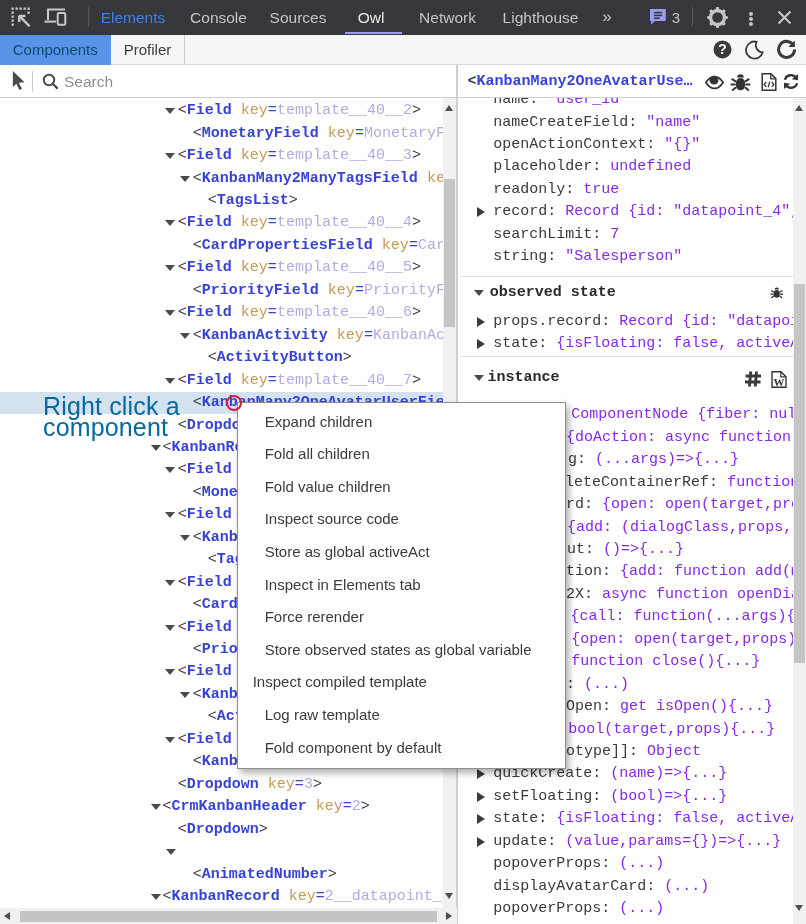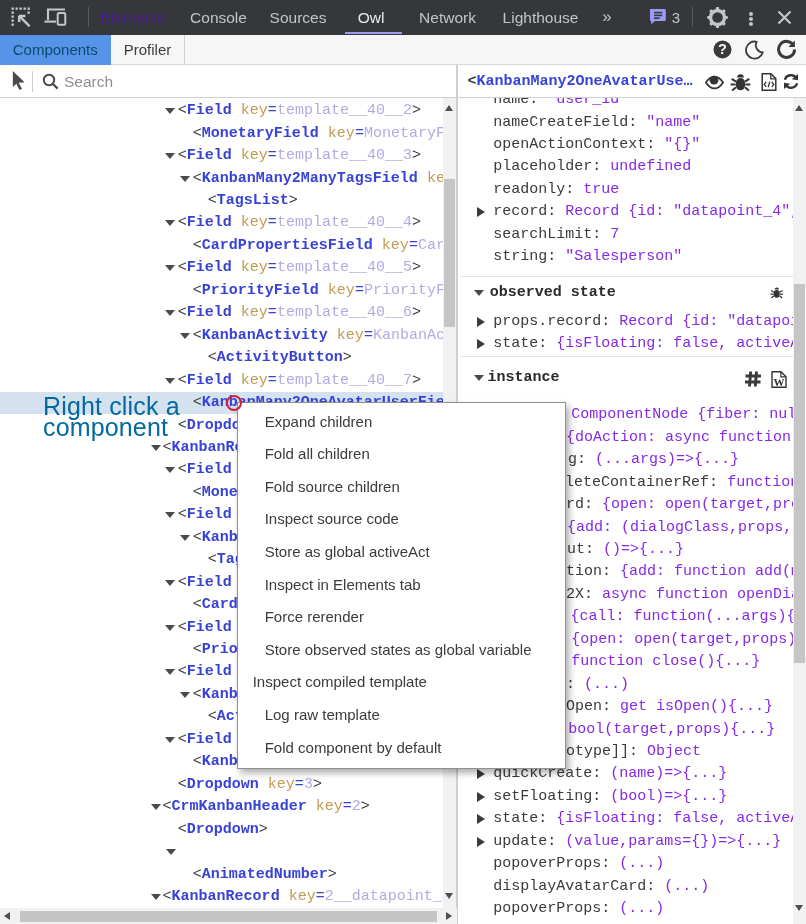--- a/index.html
+++ b/index.html
@@ -32,21 +32,21 @@
     <rect x="16.5" y="4.5" width="2.3" height="2.3" fill="#c4c7cb"></rect>
 <path d="M18.6 19.3 L9 9.7" stroke="#c4c7cb" stroke-width="2.4"></path>
 <path d="M8 8.9 h6.4 M8.2 8.7 v6.4" stroke="#c4c7cb" stroke-width="2.5"></path>
 </svg>
 <svg class="abs" style="left:44px;top:7px" width="23" height="19" viewBox="0 0 23 19">
 <path d="M4 13 V2.5 H21" fill="none" stroke="#c4c7cb" stroke-width="2.1"></path>
 <path d="M0.5 14.6 H12" stroke="#c4c7cb" stroke-width="2.1"></path>
 <rect x="13.7" y="6" width="7.6" height="11.8" rx="1.2" fill="#36373a" stroke="#c4c7cb" stroke-width="2"></rect>
 </svg>
 <div class="abs" style="left:87.5px;top:7px;width:1.5px;height:20px;background:#56585b"></div>
-<div class="abs" style="left:53px;top:0;width:160px;height:22px;line-height:35px;text-align:center;font-size:15.5px;color:#4c1d95">Elements</div>
+<div class="abs" style="left:53px;top:0;width:160px;height:22px;line-height:35px;text-align:center;font-size:15.5px;color:#3b82f6">Elements</div>
 <div class="abs" style="left:138.5px;top:0;width:160px;height:34px;line-height:35px;text-align:center;font-size:15.5px;color:#c2c5c9">Console</div>
 <div class="abs" style="left:218px;top:0;width:160px;height:34px;line-height:35px;text-align:center;font-size:15.5px;color:#c2c5c9">Sources</div>
 <div class="abs" style="left:291px;top:0;width:160px;height:34px;line-height:35px;text-align:center;font-size:15.5px;color:#e9eaec">Owl</div>
 <div class="abs" style="left:367.5px;top:0;width:160px;height:34px;line-height:35px;text-align:center;font-size:15.5px;color:#c2c5c9">Network</div>
 <div class="abs" style="left:460.5px;top:0;width:160px;height:34px;line-height:35px;text-align:center;font-size:15.5px;color:#c2c5c9">Lighthouse</div>
 <div class="abs" style="left:595px;top:0;width:24px;height:34px;line-height:34px;text-align:center;font-size:17px;color:#c2c5c9">»</div>
 <div class="abs" style="left:345px;top:31.5px;width:57px;height:2.5px;background:#9b9bf3"></div>
 <svg class="abs" style="left:650px;top:8px" width="18" height="19" viewBox="0 0 18 19">
 <path d="M1.5 1 h13 a1.3 1.3 0 0 1 1.3 1.3 v9.4 a1.3 1.3 0 0 1 -1.3 1.3 h-9.5 l-3.8 3.6 v-3.6 h-0.5 a1.3 1.3 0 0 1 -1.3-1.3 v-9.4 a1.3 1.3 0 0 1 1.3-1.3 z" fill="#9b9bf3"></path>
 <rect x="4" y="3.8" width="8.3" height="1.6" fill="#36373a"></rect>
@@ -250,21 +250,21 @@
 <text x="8" y="14.6" text-anchor="middle" font-family="Liberation Serif" font-size="11" font-weight="bold" fill="#333">W</text>
 </svg>
 <div class="abs" style="left:792.5px;top:98px;width:13.5px;height:826px;background:#f1f1f1"></div>
 <div class="abs" style="left:793.5px;top:283.5px;width:11px;height:379.5px;background:#c5c5c5"></div>
 <div class="abs" style="left:794.8px;top:104.5px;width:0;height:0;border-left:4.5px solid transparent;border-right:4.5px solid transparent;border-bottom:6px solid #4f4f4f"></div>
 <div class="abs" style="left:794.8px;top:905px;width:0;height:0;border-left:4.5px solid transparent;border-right:4.5px solid transparent;border-top:6px solid #4f4f4f"></div>
 <div class="abs" style="left:43px;top:396px;font-size:25px;line-height:21.4px;letter-spacing:0.15px;color:#0369a1">Right click a<br>component</div>
 <div class="abs" style="left:236.7px;top:402px;width:329px;height:366.5px;background:#fff;border:1px solid #8f8f8f;box-shadow:3px 4px 7px rgba(0,0,0,0.32);font-size:15px;color:#3b3b3b;padding-top:2.7px">
     <div style="height:32.6px;line-height:32.6px;padding-left:27px;white-space:nowrap">Expand children</div>
     <div style="height:32.6px;line-height:32.6px;padding-left:27px;white-space:nowrap">Fold all children</div>
-    <div style="height:32.6px;line-height:32.6px;padding-left:27px;white-space:nowrap">Fold source children</div>
+    <div style="height:32.6px;line-height:32.6px;padding-left:27px;white-space:nowrap">Fold value children</div>
     <div style="height:32.6px;line-height:32.6px;padding-left:27px;white-space:nowrap">Inspect source code</div>
     <div style="height:32.6px;line-height:32.6px;padding-left:27px;white-space:nowrap">Store as global activeAct</div>
     <div style="height:32.6px;line-height:32.6px;padding-left:27px;white-space:nowrap">Inspect in Elements tab</div>
     <div style="height:32.6px;line-height:32.6px;padding-left:27px;white-space:nowrap">Force rerender</div>
     <div style="height:32.6px;line-height:32.6px;padding-left:27px;white-space:nowrap">Store observed states as global variable</div>
     <div style="height:32.6px;line-height:32.6px;padding-left:15px;white-space:nowrap">Inspect compiled template</div>
     <div style="height:32.6px;line-height:32.6px;padding-left:27px;white-space:nowrap">Log raw template</div>
     <div style="height:32.6px;line-height:32.6px;padding-left:27px;white-space:nowrap">Fold component by default</div>
   </div>
 <div class="abs" style="left:225.5px;top:394.5px;width:16px;height:16px;border:2.6px solid #d02139;border-radius:50%"></div>

